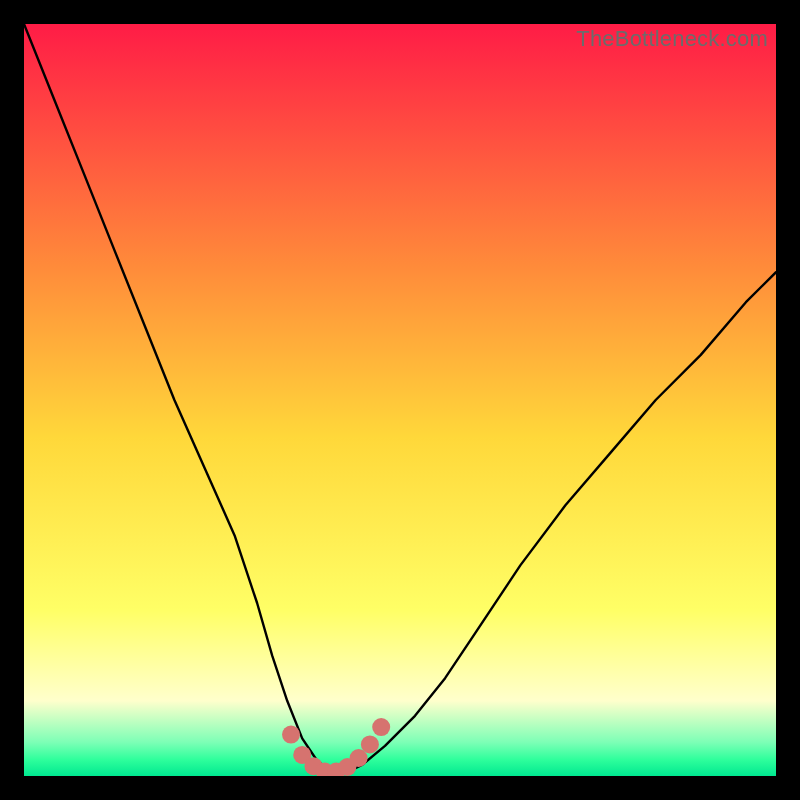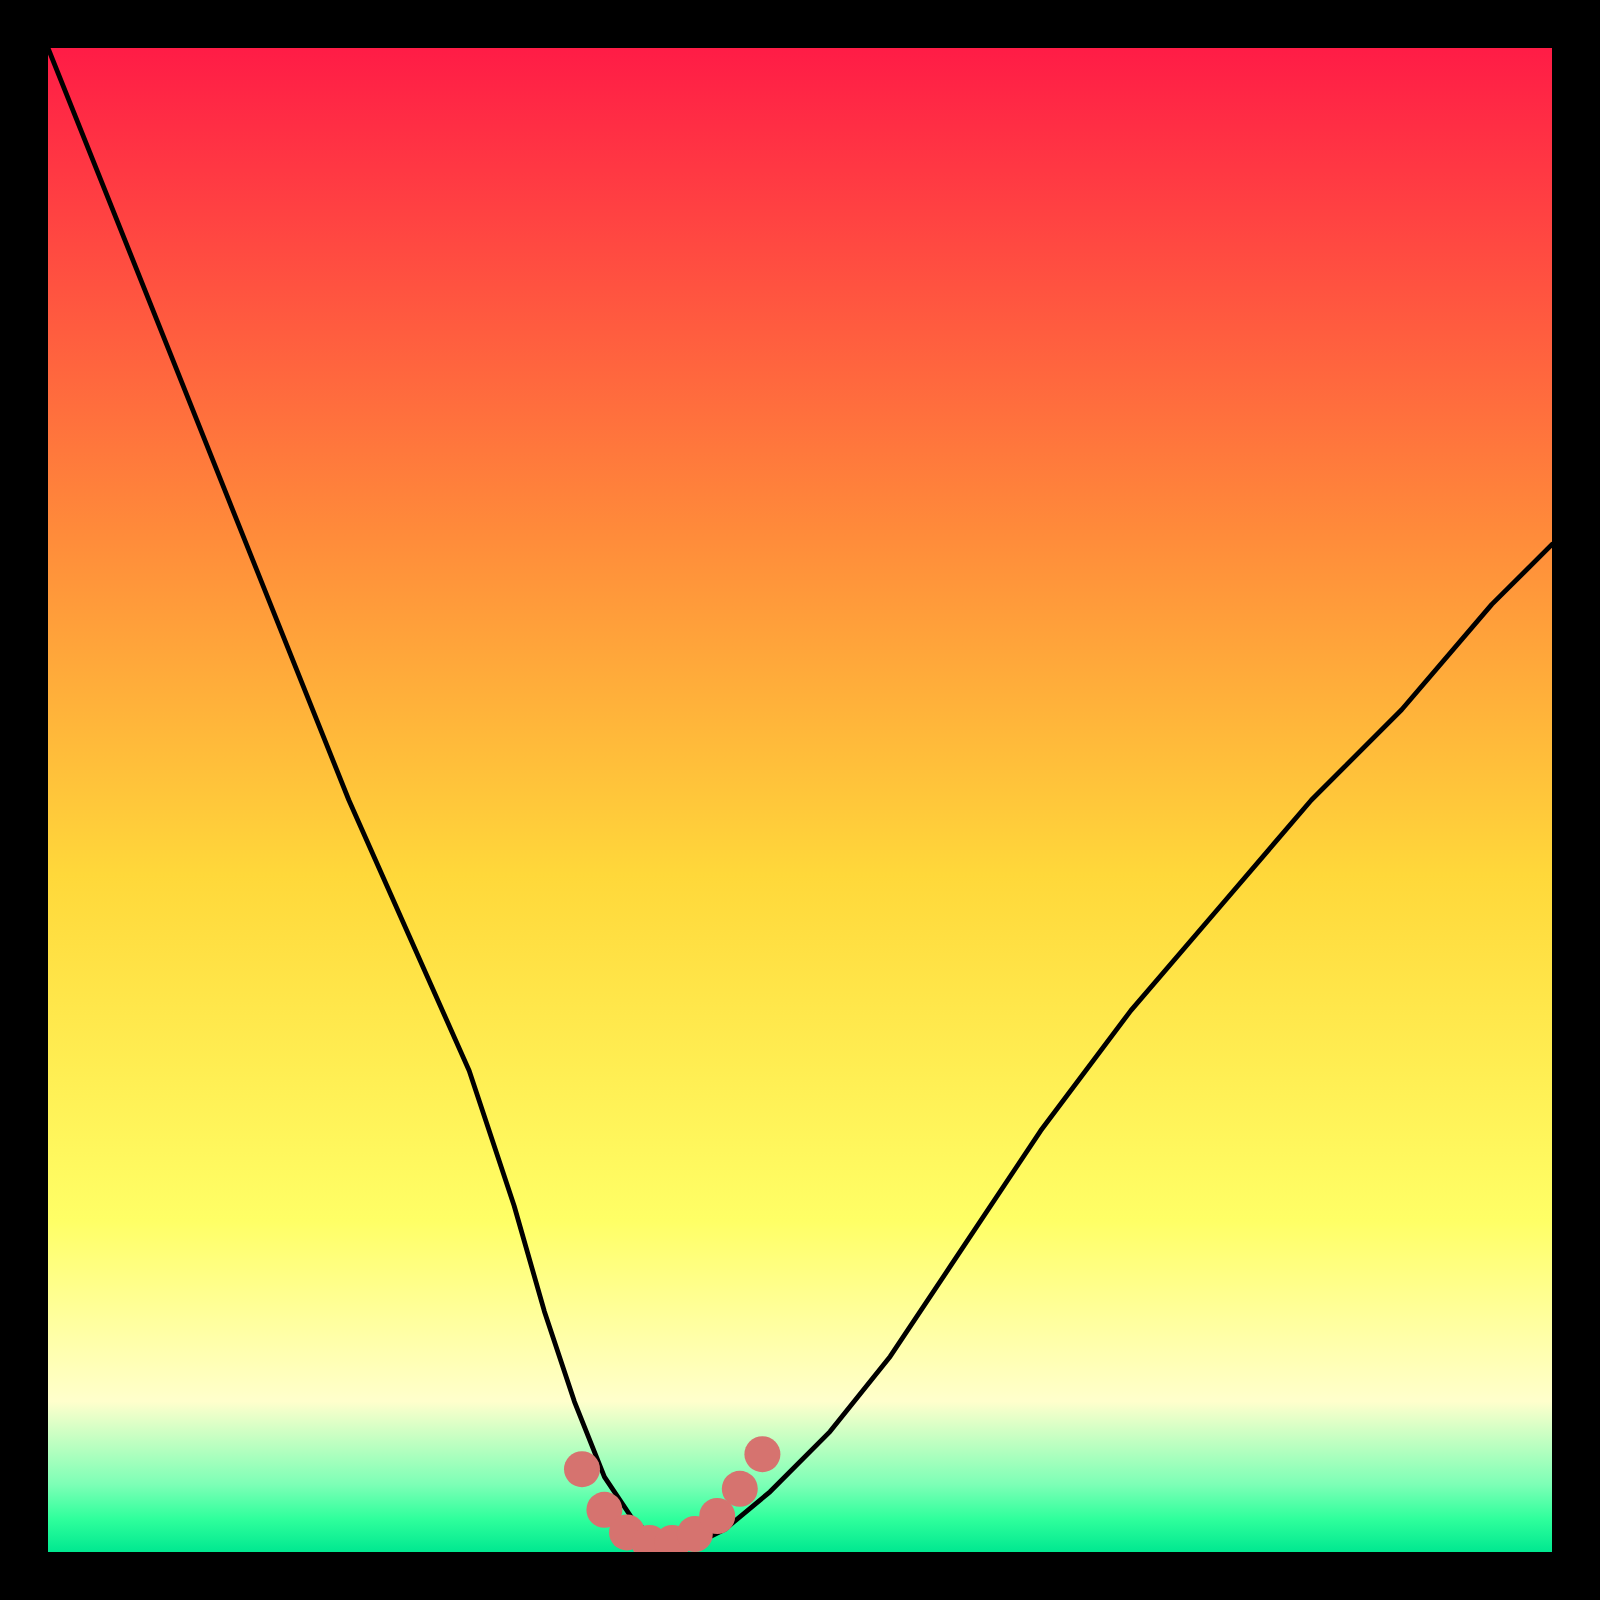--- a/index.html
+++ b/index.html
@@ -62,13 +62,14 @@
         <circle cx="289.5" cy="742.2" r="9"></circle>
         <circle cx="300.8" cy="747.5" r="9"></circle>
         <circle cx="312.1" cy="747.5" r="9"></circle>
         <circle cx="323.4" cy="743.0" r="9"></circle>
         <circle cx="334.6" cy="734.0" r="9"></circle>
         <circle cx="345.9" cy="720.4" r="9"></circle>
         <circle cx="357.2" cy="703.1" r="9"></circle>
       </g>
   </svg>
 
+  <div class="watermark">TheBottleneck.com</div>
 </div>
 
 </body></html>

